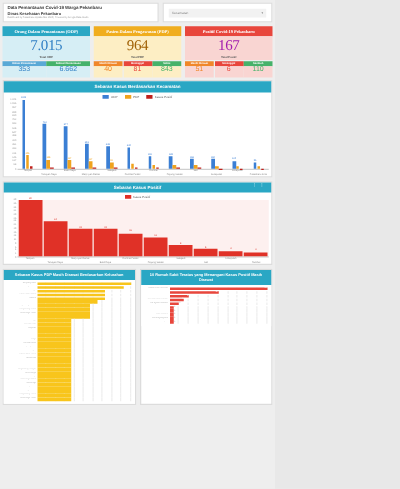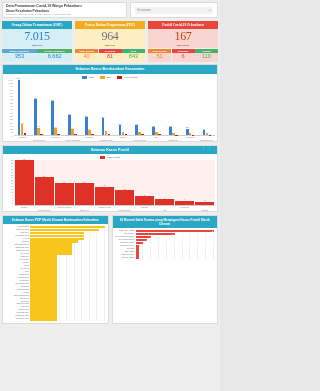--- a/index.html
+++ b/index.html
@@ -31,24 +31,24 @@
                padding:2px 1px; line-height:1.25; }
   .stat-body { flex:1; text-align:center; padding-top:1px; padding-bottom:1px; }
   .stat-num { font-size:12px; font-weight:400; line-height:1.15; letter-spacing:-0.3px; }
   .stat-sub { font-size:2.4px; font-weight:bold; color:#555; margin-top:0.5px; }
 
   .odp .stat-head { background:#2aa7c4; }
   .odp .stat-body { background:#d6eef5; }
   .odp .stat-num { color:#2f7fc4; }
   .pdp .stat-head { background:#f0ad1e; }
   .pdp .stat-body { background:#fdeec4; }
-  .pdp .stat-num { color:#737373; }
+  .pdp .stat-num { color:#a16207; }
   .pos .stat-head { background:#e8463c; }
   .pos .stat-body { background:#f9d5d2; }
-  .pos .stat-num { color:#c2410c; }
+  .pos .stat-num { color:#a21caf; }
 
   
   .sub-row { display:flex; gap:3px; margin-top:0.5px; }
   .sub-group { flex:1; display:flex; gap:0.5px; }
   .sub-cell { flex:1; display:flex; flex-direction:column; }
   .sub-lab { color:#fff; font-size:2.1px; font-weight:bold; text-align:center; padding:1px 0; line-height:1; }
   .sub-val { font-size:5.6px; text-align:center; padding:1.2px 0 2px; line-height:1; }
 
   .c-bluelab { background:#5aa9d6; } .c-bluebg { background:#d6eef5; color:#2f7fc4; }
   .c-greenlab{ background:#46b26a; } .c-greenbg{ background:#d6eef5; color:#2f7fc4; }

